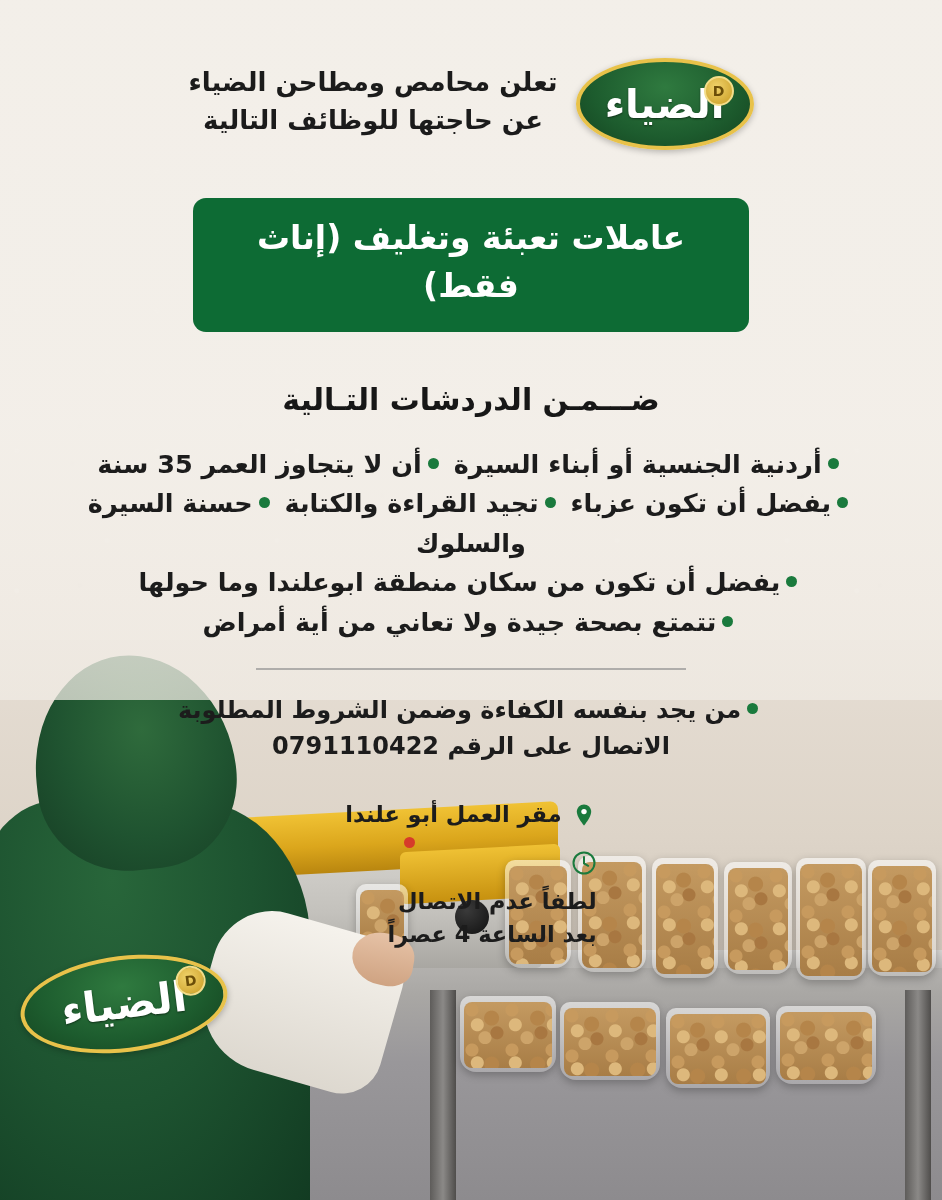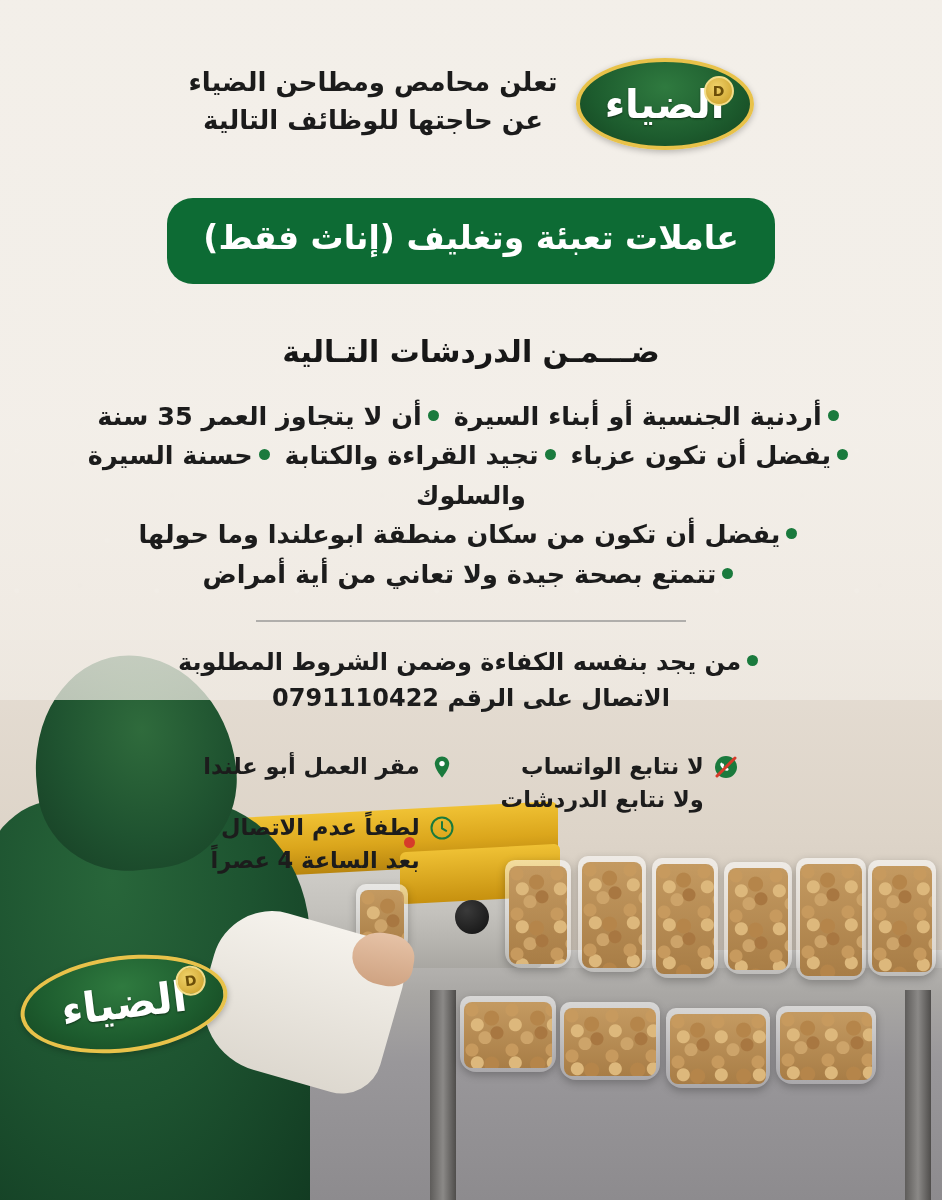--- a/index.html
+++ b/index.html
@@ -178,23 +178,23 @@
     font-weight:bold;
     line-height:1.45;
     padding-top:6px;
     white-space:pre-line;
   }
   .header-logo { width:178px; height:92px; flex:0 0 auto; }
   .header-logo .logo-ar { font-size:40px; }
 
   .title-banner {
     margin:48px auto 0 auto;
-    width:608px;
+    width:556px;
     background:#0d6b34;
-    border-radius:26px;
+    border-radius:13px;
     padding:16px 26px 22px 26px;
     text-align:center;
   }
   .title-banner .t {
     color:#fff; font-size:33px; font-weight:bold; line-height:1.45;
   }
 
   .conditions-title {
     margin-top:50px;
     text-align:center;
@@ -234,21 +234,21 @@
 
   .info-row {
     display:flex; justify-content:center; gap:46px;
     margin:34px 60px 0 60px;
     color:#1c1c1c;
   }
   .info-col {
     font-size:22.5px; font-weight:bold; line-height:1.45; 
   }
   .info-item { display:flex; align-items:flex-start; gap:9px; justify-content:flex-start; }
-  .info-item + .info-item { margin-top:28px; }
+  .info-item + .info-item { margin-top:15px;flex-direction:column; }
   .info-text { white-space:pre-line; }
 
   .ic { flex:0 0 auto; width:26px; height:26px; margin-top:4px; }
   .ic svg { display:block; width:26px; height:26px; }
 </style>
 </head>
 <body>
 
 <div class="bg">
   <div class="bg-noise"></div>
@@ -339,33 +339,20 @@
       <span class="dot"></span><span>من يجد بنفسه الكفاءة وضمن الشروط المطلوبة</span>
     </div>
     <div>
       <span>الاتصال على الرقم</span>
       <span class="phone">0791110422</span>
     </div>
   </div>
 
   <div class="info-row">
 
-    <div class="info-col">
-      <div class="info-item">
-        <span class="ic">
-          <svg viewBox="0 0 26 26">
-            <circle cx="13" cy="13" r="11" fill="#1a7a3d"></circle>
-            <path d="M8.6 8.4c-.4 0-.8.2-1 .6-.5.9-.5 2 .1 3.1.9 1.8 2.4 3.3 4.2 4.2 1.1.6 2.2.6 3.1.1.4-.2.6-.6.6-1l-.2-1-1.7-.7-.9.9c-1-.5-1.9-1.3-2.4-2.3l.9-.9-.7-1.7-1.1-.3z" fill="#fff"></path>
-            <path d="M4 22 22 4" stroke="#d63b2a" stroke-width="3" stroke-linecap="round"></path>
-          </svg>
-        </span>
-        <span class="info-text">لا نتابع الواتساب
-ولا نتابع الدردشات</span>
-      </div>
-    </div>
 
     <div class="info-col">
       <div class="info-item">
         <span class="ic">
           <svg viewBox="0 0 26 26">
             <path d="M13 2.5c-4 0-7.2 3.2-7.2 7.2 0 5.3 7.2 13.8 7.2 13.8s7.2-8.5 7.2-13.8c0-4-3.2-7.2-7.2-7.2z" fill="#1a7a3d"></path>
             <circle cx="13" cy="9.6" r="2.7" fill="#fff"></circle>
           </svg>
         </span>
         <span class="info-text">مقر العمل أبو علندا</span>

